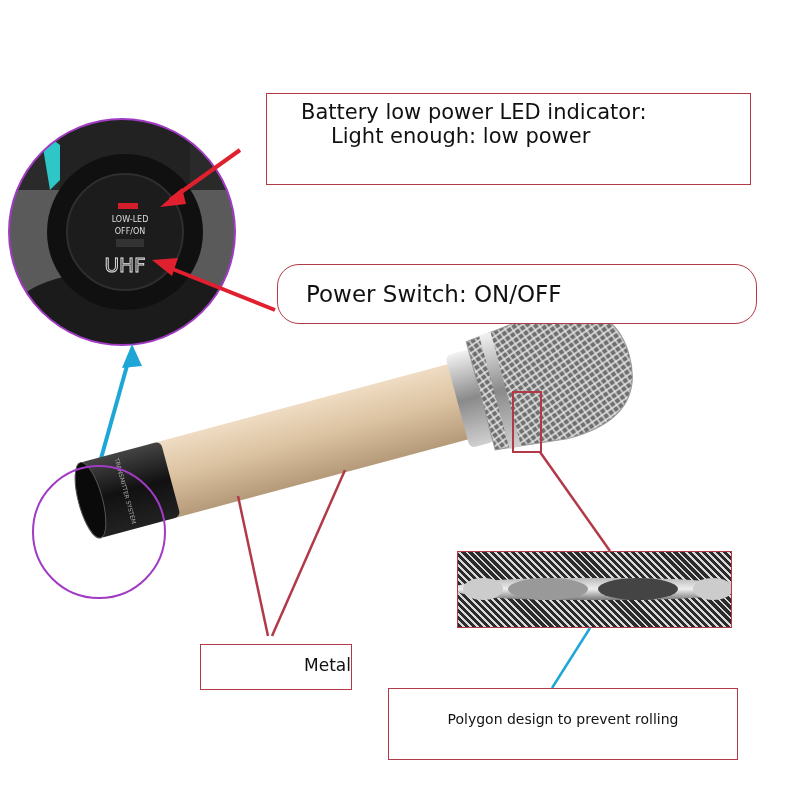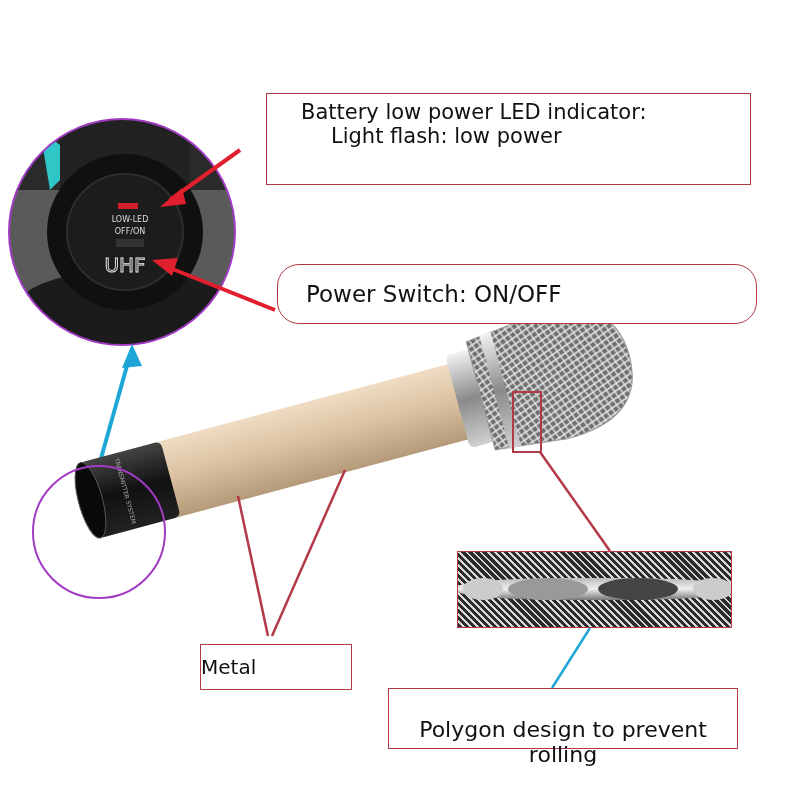--- a/index.html
+++ b/index.html
@@ -5,22 +5,22 @@
   html, body { margin:0; padding:0; background:#ffffff; }
   body { width:800px; height:800px; position:relative; overflow:hidden; font-family:"DejaVu Sans", sans-serif; }
   .layer { position:absolute; left:0; top:0; }
   .callout {
     position:absolute; background:#ffffff; border:1.5px solid #b23a48; box-sizing:border-box; color:#111;
   }
   .callout .line { white-space:nowrap; }
   #led-callout { left:266px; top:72px; width:485px; height:92px; padding:6px 0 0 34px; font-size:21px; line-height:24px;margin-top:21px; }
   #led-callout .indent { padding-left:30px; }
   #switch-callout { left:277px; top:264px; width:480px; height:60px; padding:16px 0 0 28px; font-size:23px;border-radius:22px; }
-  #metal-callout { left:200px; top:644px; width:152px; height:46px; text-align:left; padding-top:10px; font-size:20px; }
-  #polygon-callout { left:388px; top:688px; width:350px; height:61px; padding-top:28px; text-align:center; font-size:22px; }
+  #metal-callout { left:200px; top:644px; width:152px; height:46px; text-align:right; padding-top:10px; font-size:17px; }
+  #polygon-callout { left:388px; top:688px; width:350px; height:72px; padding-top:22px; text-align:center; font-size:14px; }
   #detail-box { position:absolute; left:457px; top:551px; width:275px; height:77px; border:1.5px solid #b23a48; box-sizing:border-box; overflow:hidden;
     background: repeating-linear-gradient(45deg,#2b2b2b 0 3px,#d9d9d9 3px 5px), #444; }
   #detail-box .band { position:absolute; left:0; right:0; top:26px; height:22px; background:linear-gradient(#bbb,#eee,#777); border-radius:40%; }
   #detail-box .oval { position:absolute; top:26px; height:22px; border-radius:50%; }
 </style>
 </head>
 <body>
 
 <svg class="layer" width="800" height="800" viewBox="0 0 800 800">
   <defs>
@@ -99,21 +99,21 @@
 <div id="detail-box">
   <div class="band"></div>
   <div class="oval" style="left:5px;width:40px;background:#ccc;"></div>
   <div class="oval" style="left:50px;width:80px;background:#999;"></div>
   <div class="oval" style="left:140px;width:80px;background:#444;"></div>
   <div class="oval" style="left:235px;width:40px;background:#ccc;"></div>
 </div>
 
 <div class="callout" id="led-callout">
   <div class="line">Battery low power LED indicator:</div>
-  <div class="line indent">Light flash: low power</div>
+  <div class="line indent">Light enough: low power</div>
 </div>
 
 <div class="callout" id="switch-callout">
   <span class="line">Power Switch:  ON/OFF</span>
 </div>
 
 <div class="callout" id="metal-callout">
   <span>Metal</span>
 </div>
 

